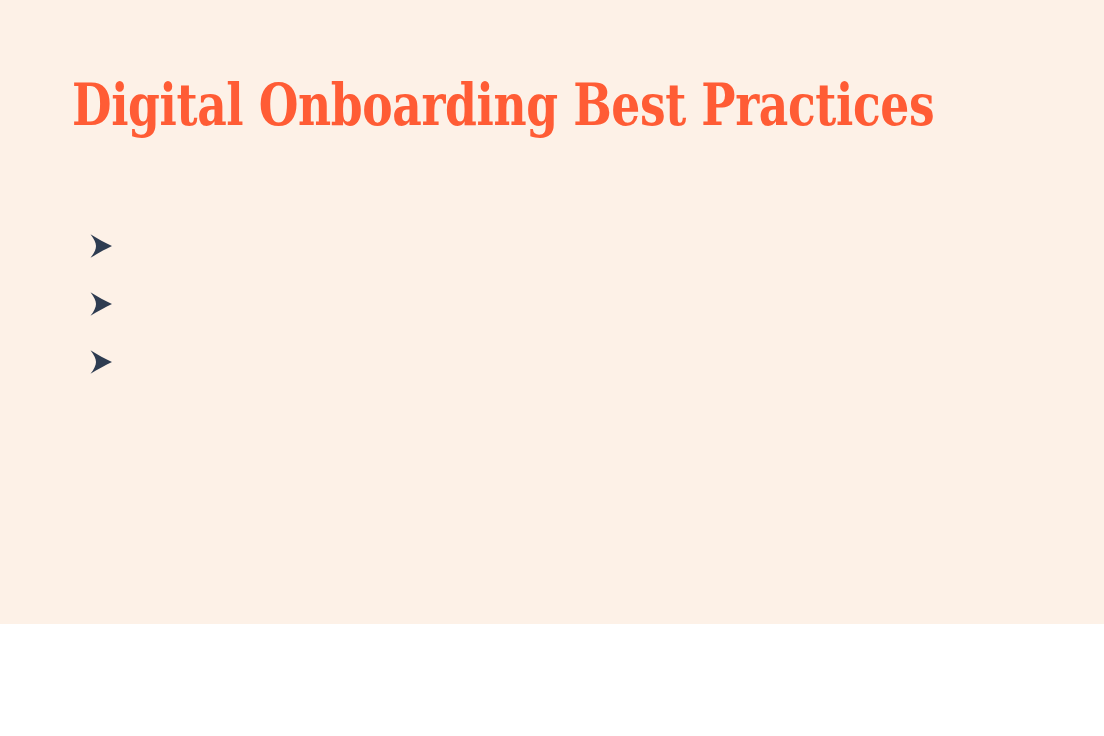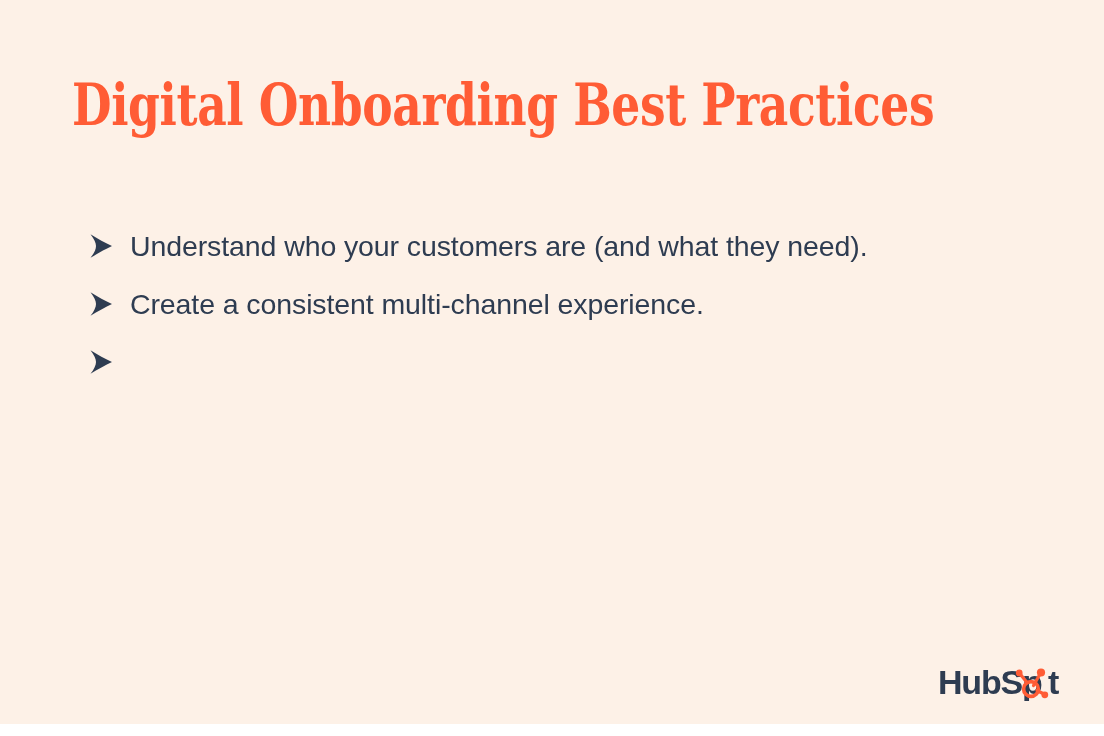--- a/index.html
+++ b/index.html
@@ -10,21 +10,21 @@
   body {
     width: 1104px;
     height: 736px;
     overflow: hidden;
     font-family: "Liberation Sans", sans-serif;
   }
 
   .slide {
     position: relative;
     width: 1104px;
-    height: 724px;
+    height: 624px;
     background: #FDF1E7;
     box-sizing: border-box;
     overflow: hidden;
   }
 
   
   .slide-title {
     position: absolute;
     left: 72px;
     top: 72px;
@@ -103,30 +103,28 @@
   <h1 class="slide-title">Digital Onboarding Best Practices</h1>
 
   <ul class="bullet-list">
 
     <li class="bullet-item">
       <span class="bullet-marker">
         <svg viewBox="0 0 26 30" xmlns="http://www.w3.org/2000/svg" aria-hidden="true">
           <path d="M2.5 3.2 C 9.5 7.5, 17.5 12.0, 24.0 15.0 C 17.5 18.0, 9.5 22.5, 2.5 26.8 C 6.2 22.0, 8.0 18.4, 8.0 15.0 C 8.0 11.6, 6.2 8.0, 2.5 3.2 Z" fill="#2E3C51"></path>
         </svg>
       </span>
-      <span class="bullet-text">Understand who your customers are (and what they need).</span>
     </li>
 
     <li class="bullet-item">
       <span class="bullet-marker">
         <svg viewBox="0 0 26 30" xmlns="http://www.w3.org/2000/svg" aria-hidden="true">
           <path d="M2.5 3.2 C 9.5 7.5, 17.5 12.0, 24.0 15.0 C 17.5 18.0, 9.5 22.5, 2.5 26.8 C 6.2 22.0, 8.0 18.4, 8.0 15.0 C 8.0 11.6, 6.2 8.0, 2.5 3.2 Z" fill="#2E3C51"></path>
         </svg>
       </span>
-      <span class="bullet-text">Create a consistent multi-channel experience.</span>
     </li>
 
     <li class="bullet-item">
       <span class="bullet-marker">
         <svg viewBox="0 0 26 30" xmlns="http://www.w3.org/2000/svg" aria-hidden="true">
           <path d="M2.5 3.2 C 9.5 7.5, 17.5 12.0, 24.0 15.0 C 17.5 18.0, 9.5 22.5, 2.5 26.8 C 6.2 22.0, 8.0 18.4, 8.0 15.0 C 8.0 11.6, 6.2 8.0, 2.5 3.2 Z" fill="#2E3C51"></path>
         </svg>
       </span>
     </li>
 

